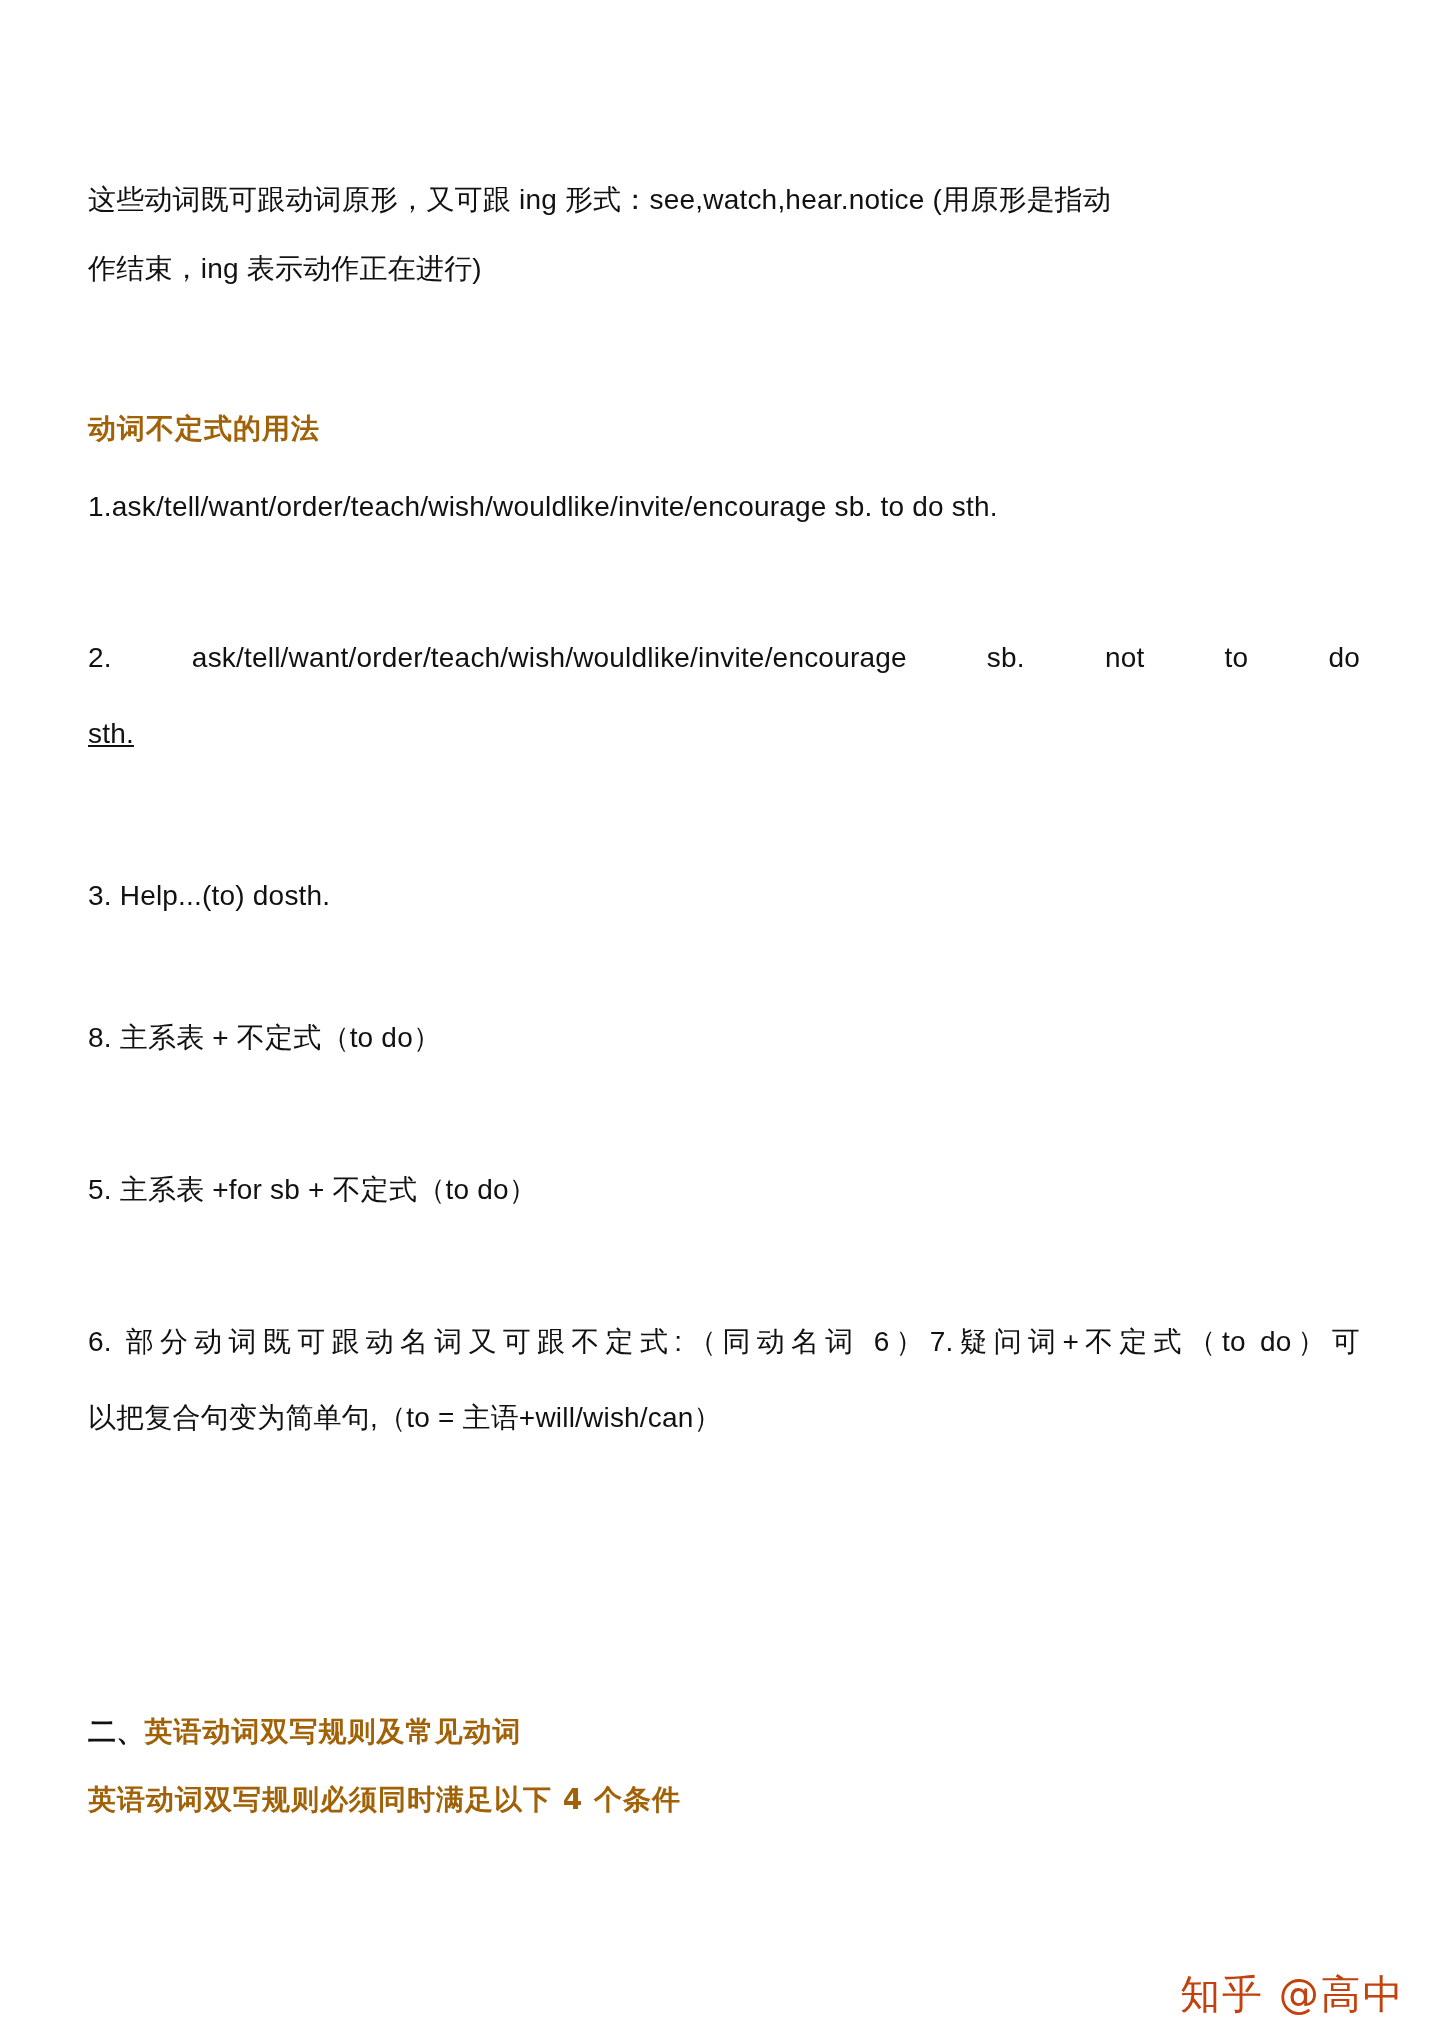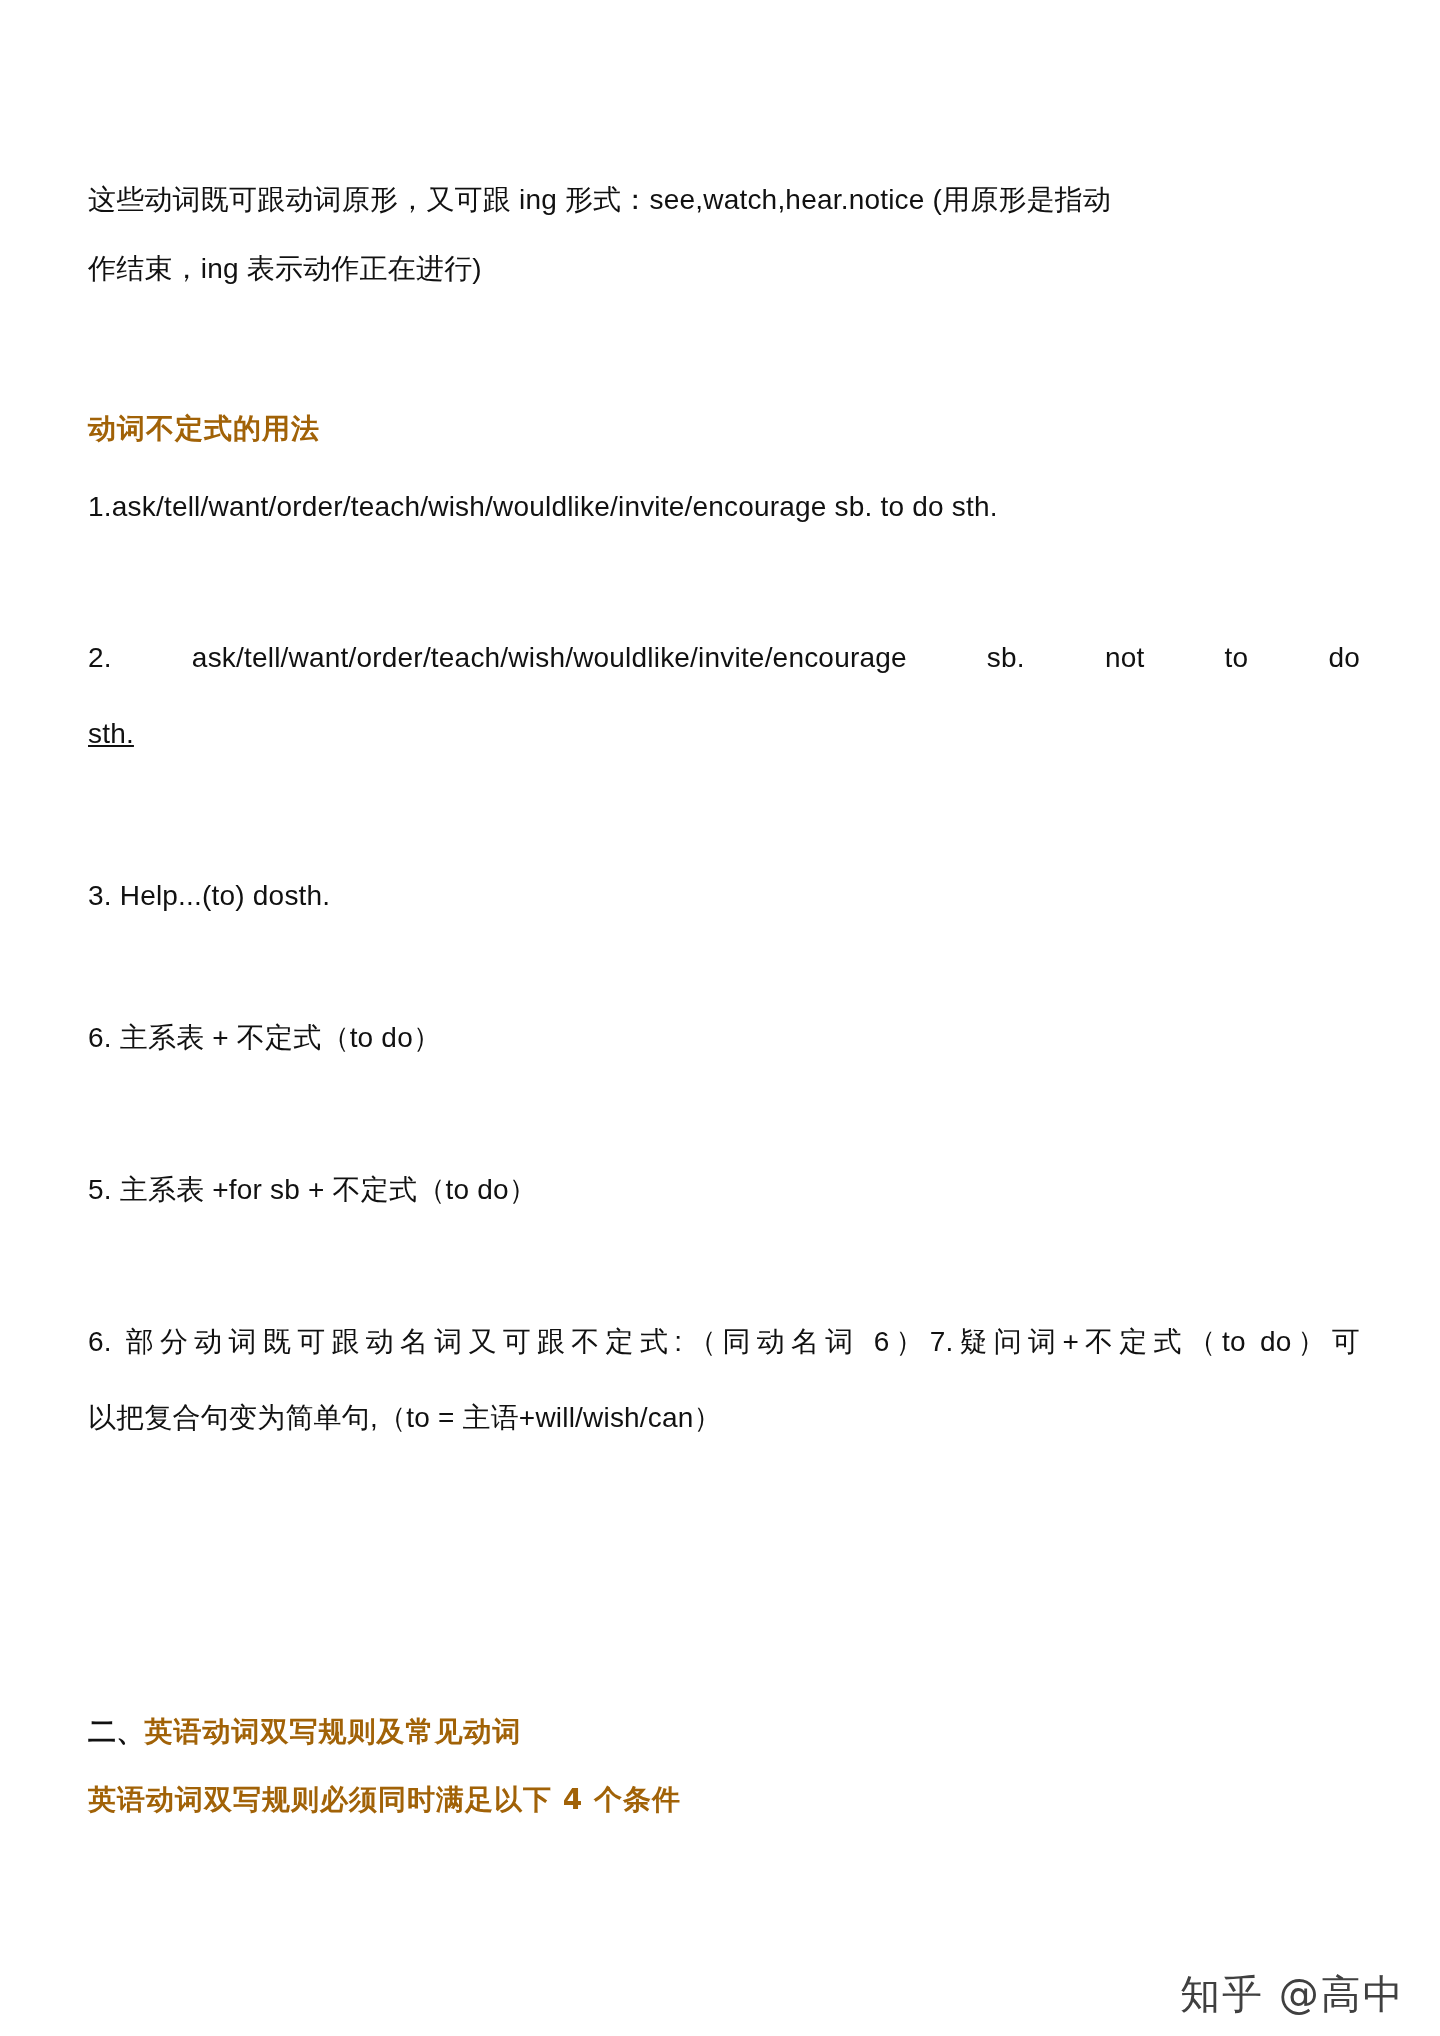--- a/index.html
+++ b/index.html
@@ -39,21 +39,21 @@
       color: #111111;
       font-weight: bold;
       font-family: "DejaVu Sans", sans-serif;
     }
     .watermark {
       position: absolute;
       left: 1180px;
       top: 1970px;
       font-size: 40px;
       line-height: 48px;
-      color: #404040;
+      color: #c2410c;
       font-family: "DejaVu Sans", sans-serif;
       letter-spacing: 2px;
       white-space: nowrap;
     }
   </style>
 </head>
 <body>
 
 <div>
 
@@ -62,21 +62,21 @@
 
   <div class="line red" style="top:409px;">动词不定式的用法</div>
 
   <div class="line" style="top:487px;">1.ask/tell/want/order/teach/wish/wouldlike/invite/encourage sb. to do sth.</div>
 
   <div class="line justify" style="top:638px;">2. ask/tell/want/order/teach/wish/wouldlike/invite/encourage  sb.  not  to  do</div>
   <div class="line" style="top:714px;text-decoration:underline;">sth.</div>
 
   <div class="line" style="top:876px;">3. Help...(to)  dosth.</div>
 
-  <div class="line" style="top:1018px;">6. 主系表  +  不定式（to do）</div>
+  <div class="line" style="top:1018px;">8. 主系表  +  不定式（to do）</div>
 
   <div class="line" style="top:1170px;">5. 主系表  +for sb +  不定式（to do）</div>
 
   <div class="line justify" style="top:1322px;">6. 部分动词既可跟动名词又可跟不定式:（同动名词  6）7.疑问词+不定式（to do）可</div>
   <div class="line" style="top:1398px;">以把复合句变为简单句,（to   =  主语+will/wish/can）</div>
 
   <div class="line" style="top:1712px;">
     <span class="black-bold">二、</span><span class="red">英语动词双写规则及常见动词</span>
   </div>
 

